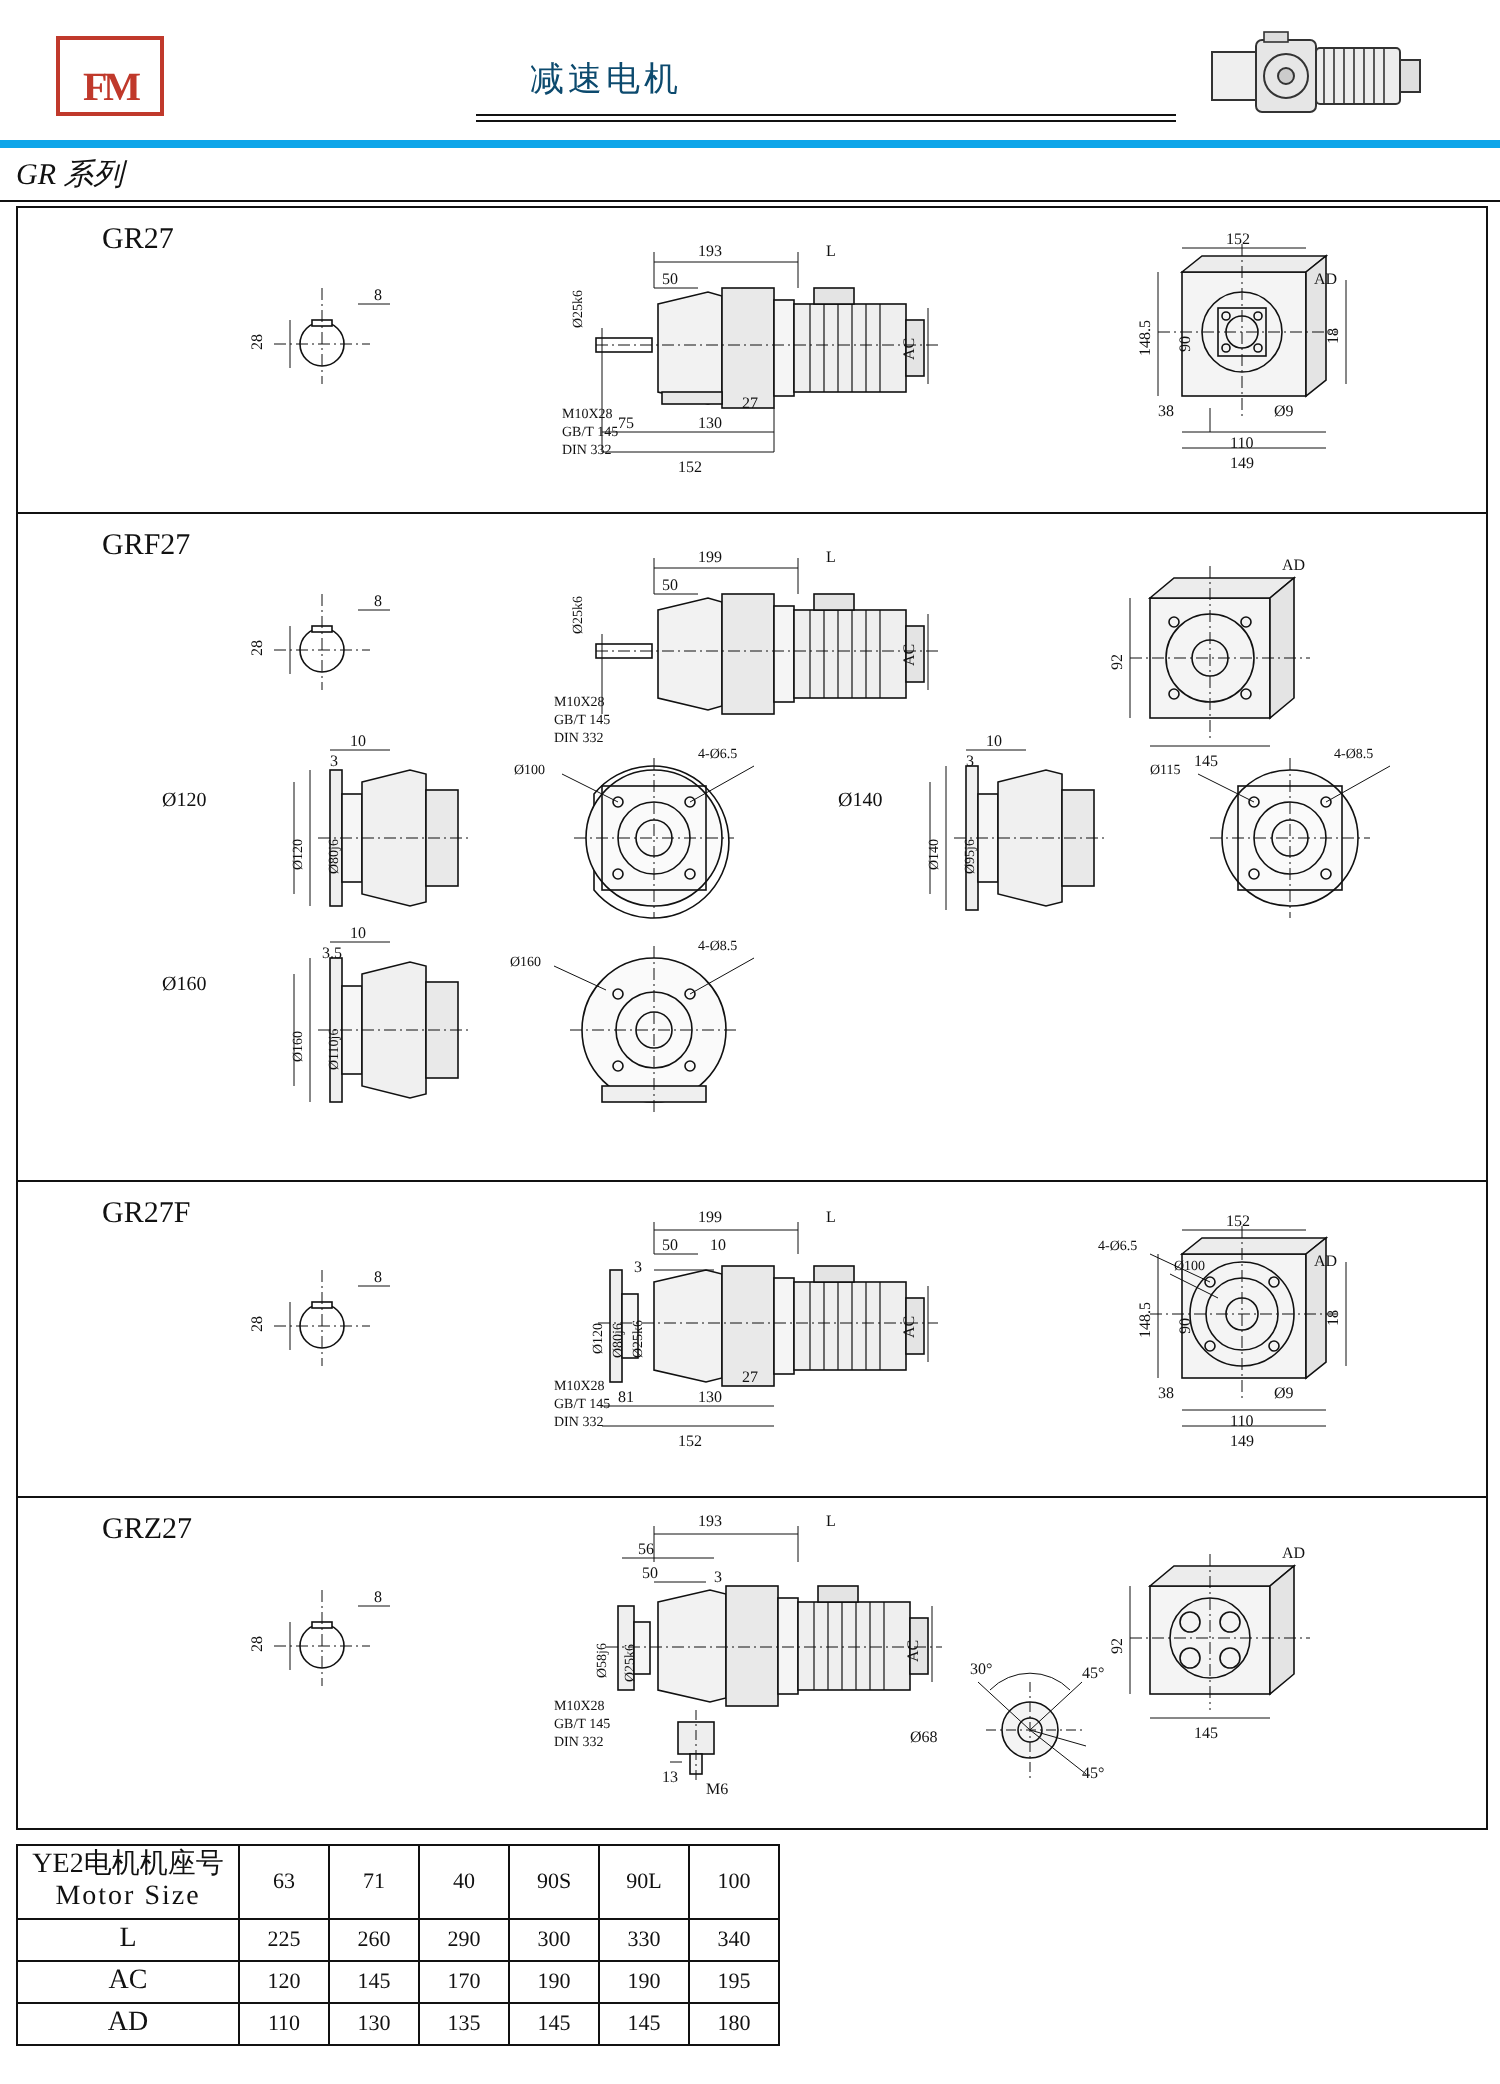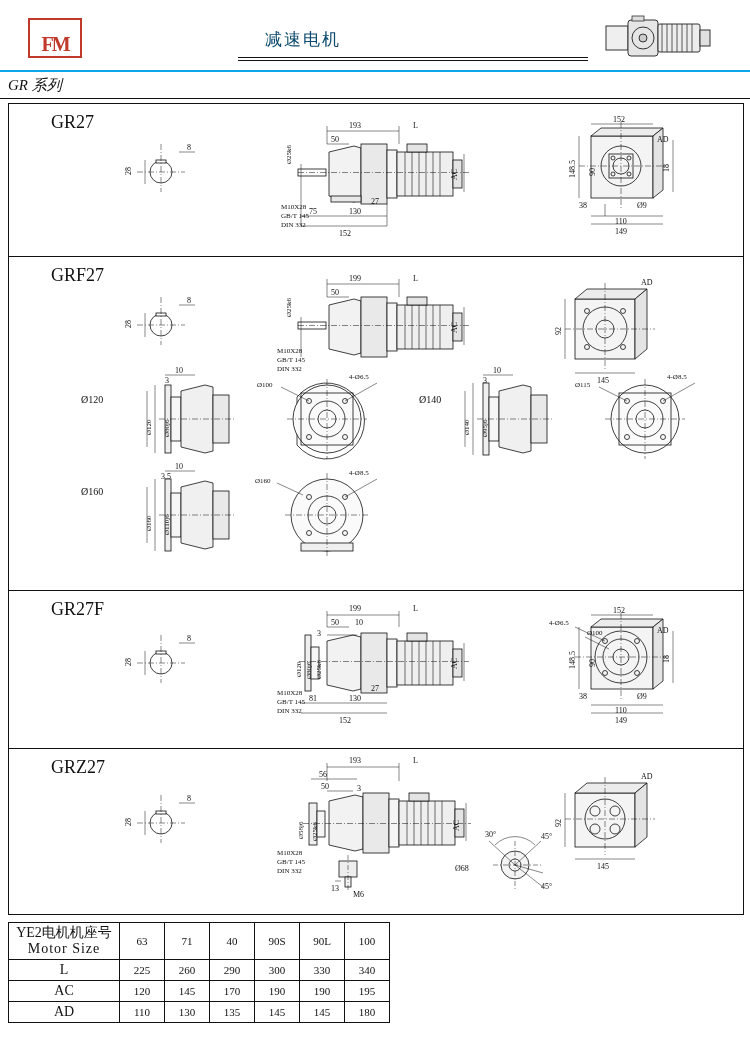--- a/index.html
+++ b/index.html
@@ -18,28 +18,28 @@
   .logo-mark{font-family:"Liberation Serif",serif;font-weight:bold;font-size:20px;color:#c0392b;letter-spacing:-2px;}
   .brand{position:absolute;left:86px;top:16px;font-family:"Liberation Serif",serif;font-size:33px;font-weight:bold;letter-spacing:1px;color:#111;}
   .cn-title{position:absolute;left:265px;top:28px;font-family:"DejaVu Sans",sans-serif;font-size:17px;color:#0c4a6e;letter-spacing:2px;}
   .hdr-rule{position:absolute;left:238px;top:57px;width:350px;height:1px;background:#111;}
   .hdr-rule2{position:absolute;left:238px;top:60px;width:350px;height:1px;background:#111;}
 
   
   .hdr-motor{position:absolute;right:36px;top:14px;width:110px;height:48px;}
 
   
-  .series-bar{position:relative;height:26px;border-top:2px solid #0ea5e9;border-bottom:1px solid #111;}
+  .series-bar{position:relative;height:26px;border-top:4px solid #0ea5e9;border-bottom:1px solid #111;}
   .series-label{position:absolute;left:8px;top:4px;font-style:italic;font-size:15px;}
 
   
   .frame{position:absolute;left:8px;top:103px;width:734px;height:810px;border:1px solid #111;}
   .sect{position:relative;border-bottom:1px solid #111;}
   .sect:last-child{border-bottom:none;}
-  .sect-title{position:absolute;left:42px;top:8px;font-size:18px;}
+  .sect-title{position:absolute;left:42px;top:8px;font-size:15px;}
 
   
   .table-wrap{position:absolute;left:8px;top:922px;width:734px;}
   table{border-collapse:collapse;font-size:11px;}
   table td,table th{border:1px solid #111;text-align:center;padding:2px 0;font-family:"Liberation Serif",serif;}
   .col-head{width:110px;font-size:14px;line-height:1.15;}
   .col-v{width:44px;}
 
   
   svg{display:block;}

